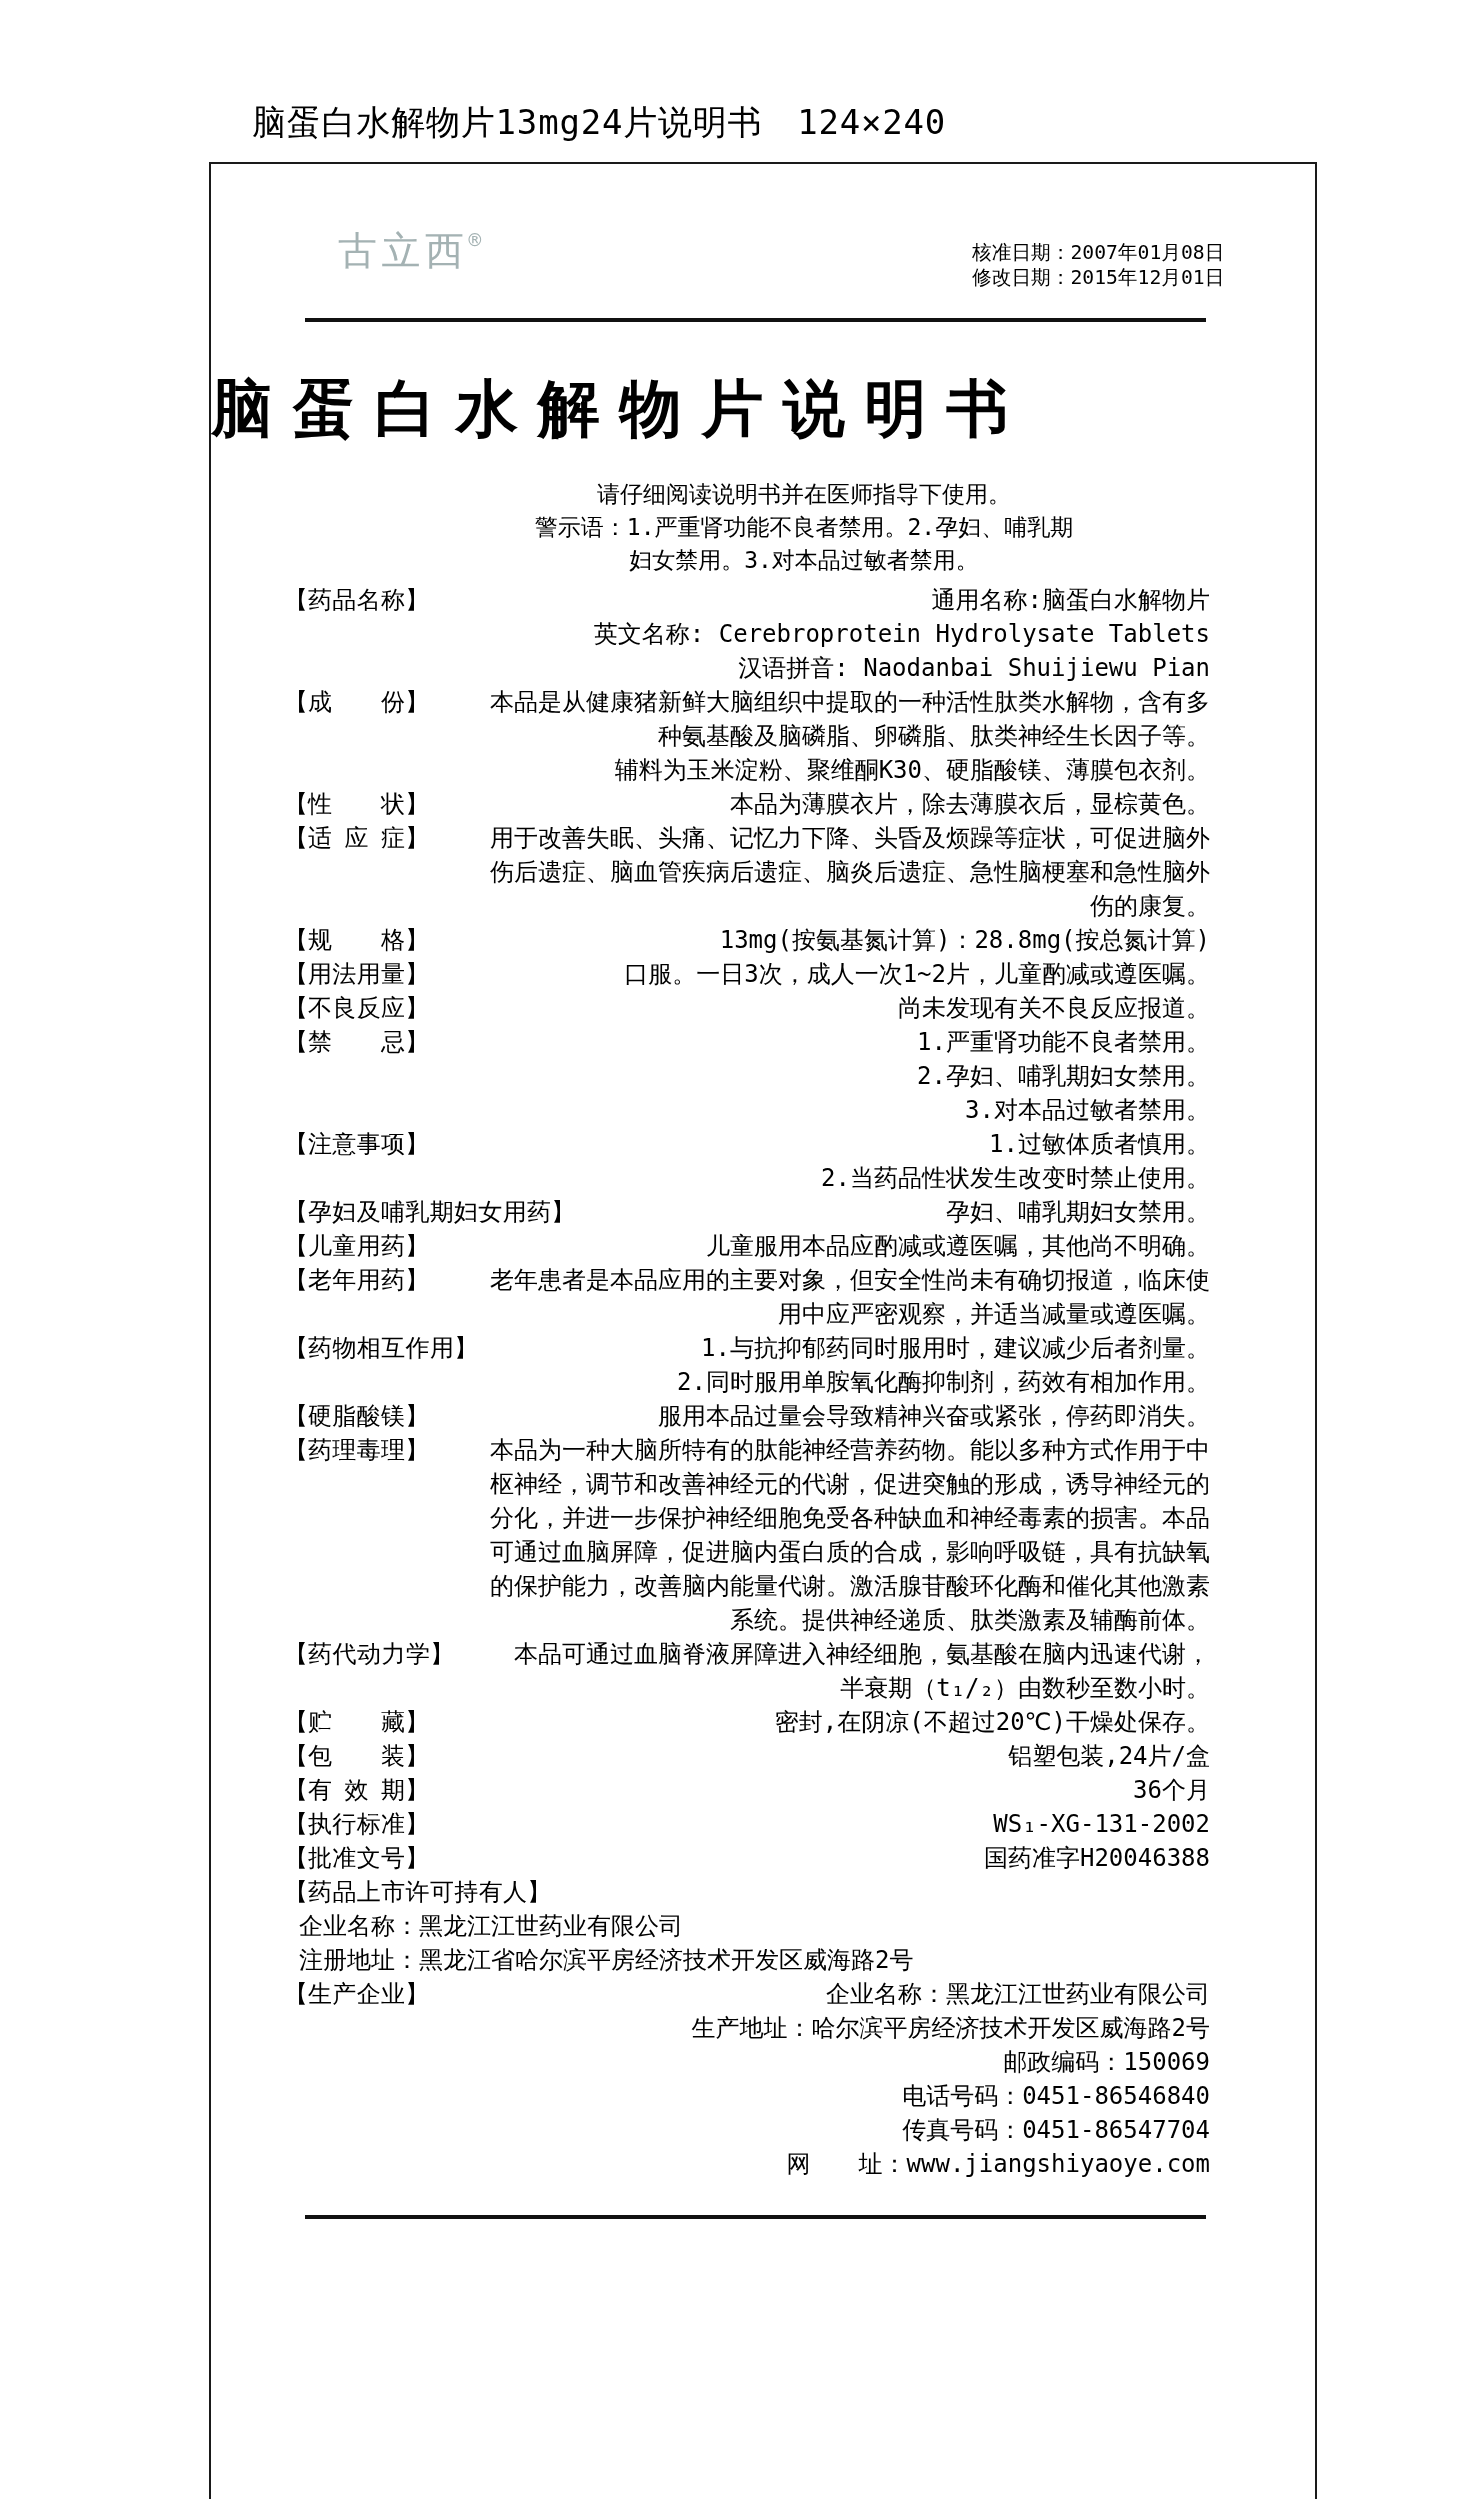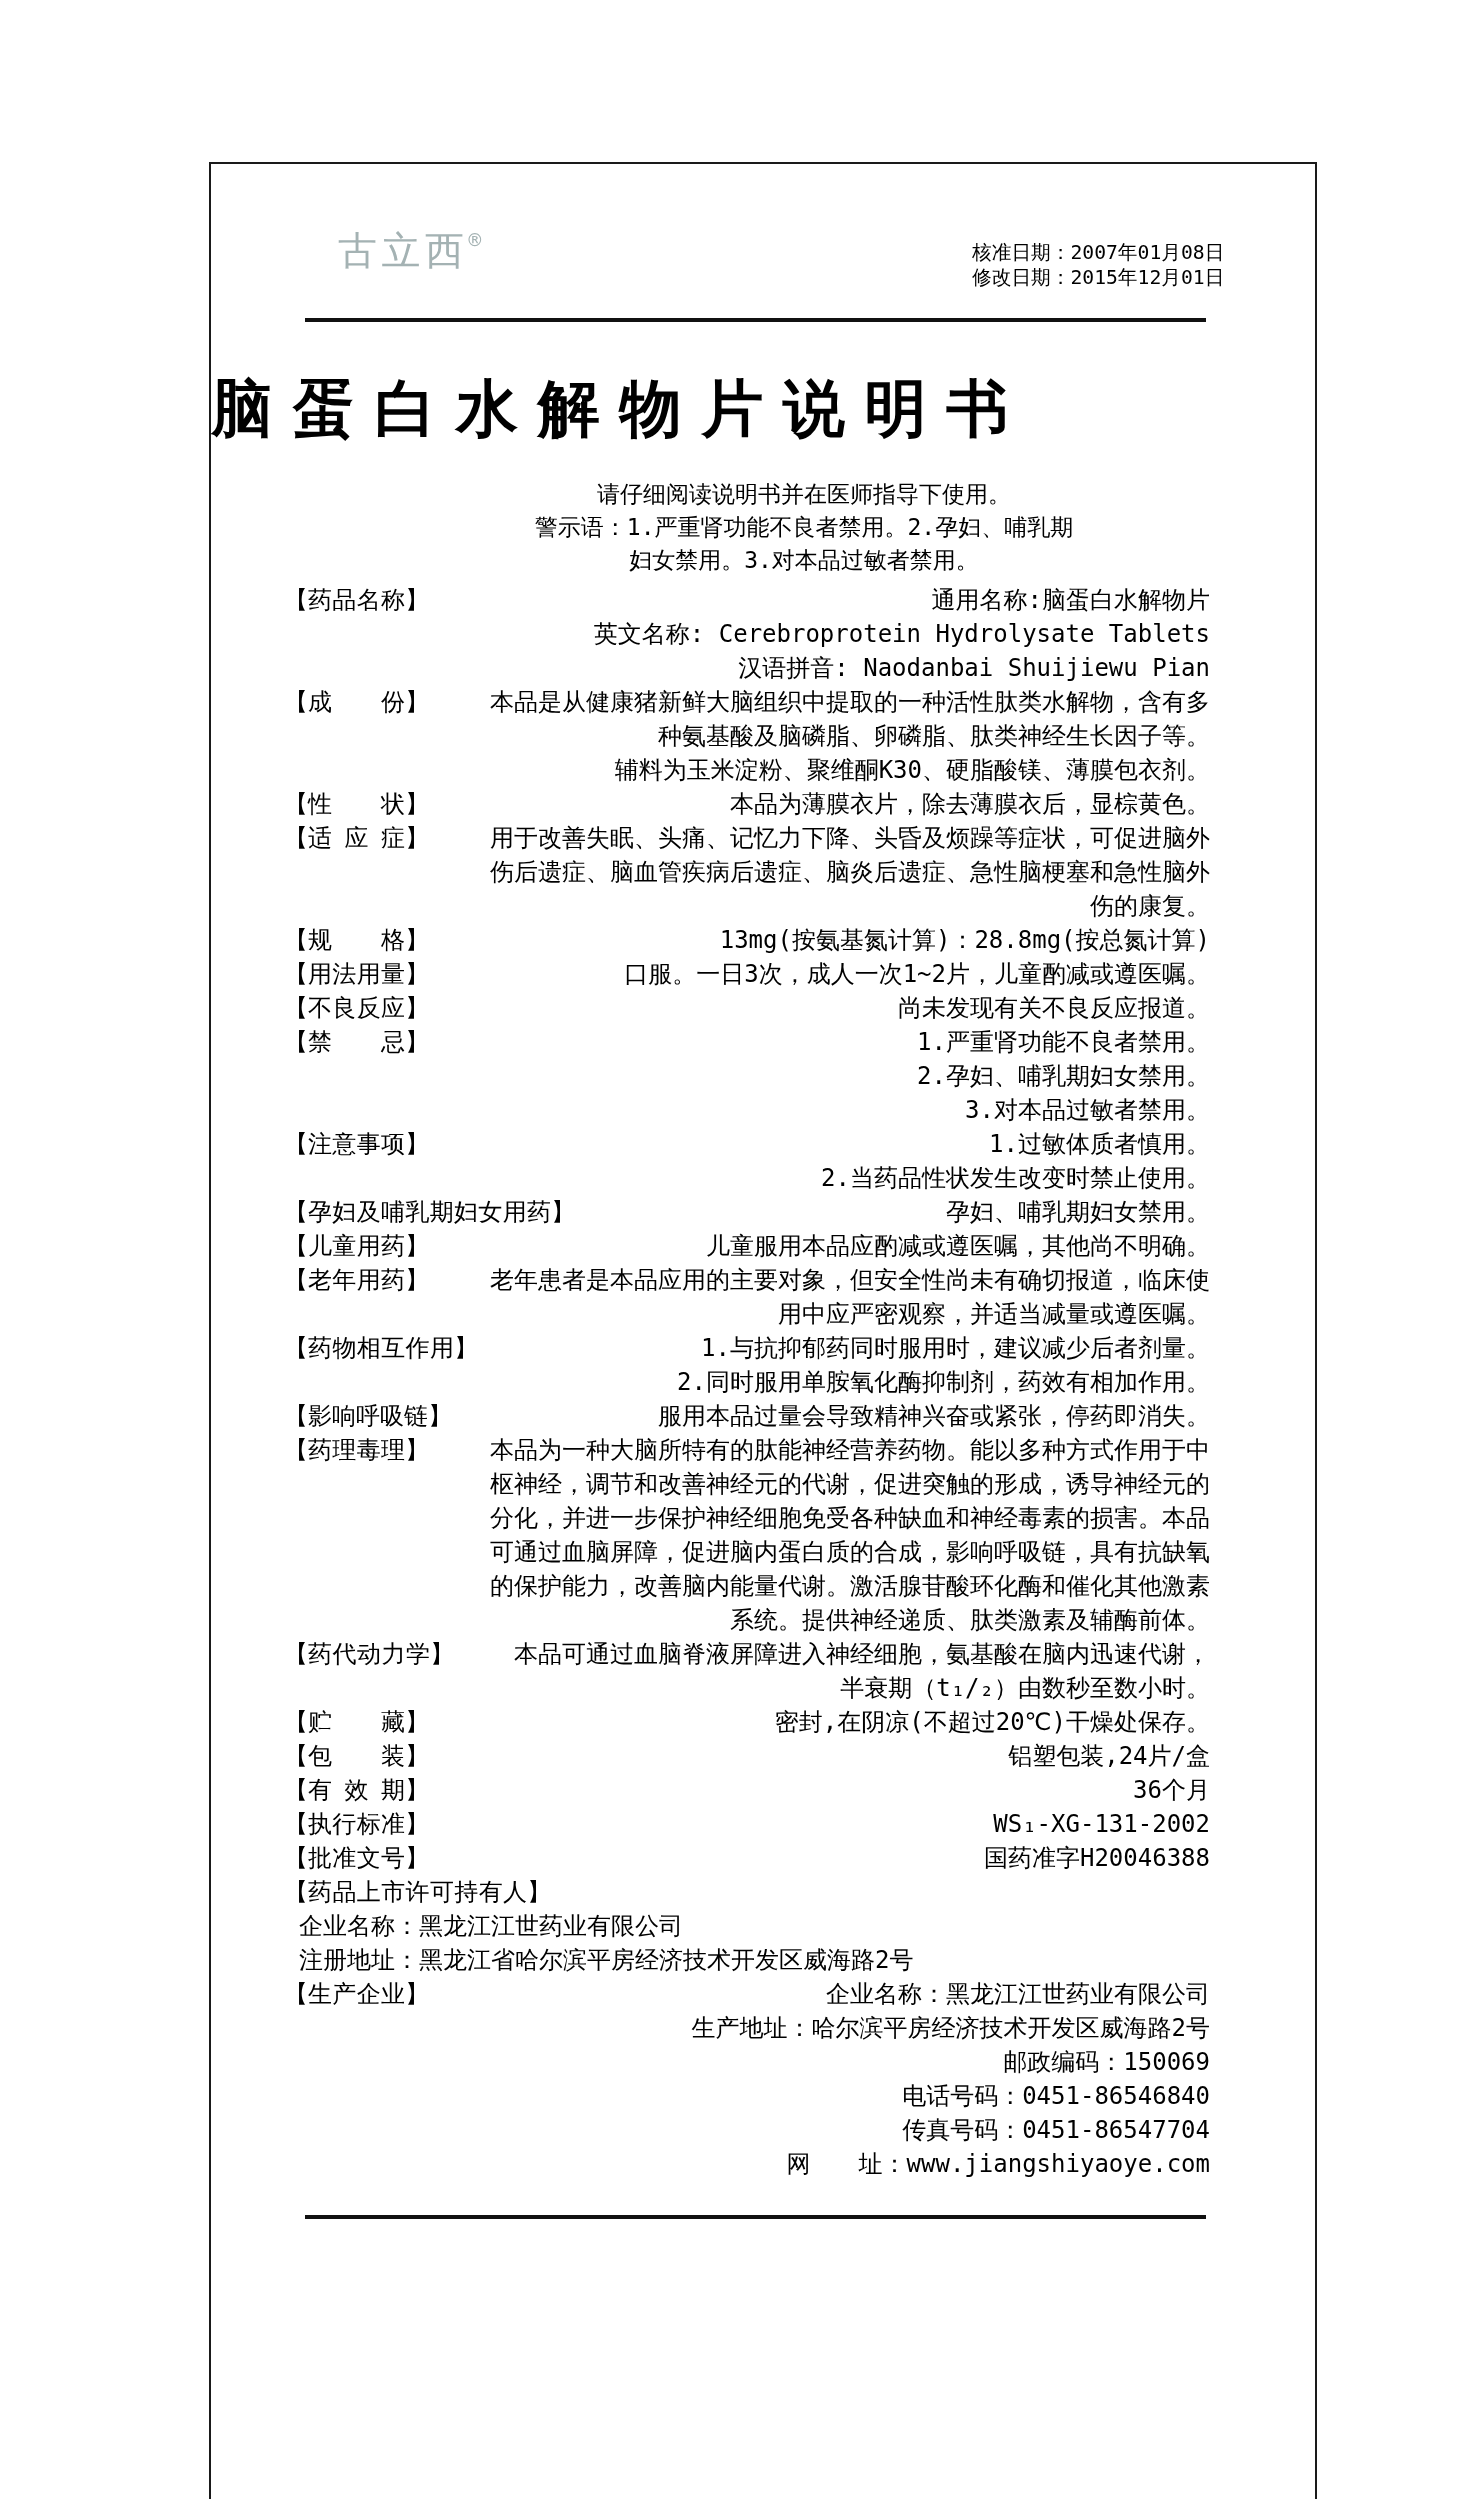--- a/index.html
+++ b/index.html
@@ -118,20 +118,21 @@
   .holder-lines {
     white-space: pre-wrap;
     padding-left: 15px;
   }
 </style>
 </head>
 <body>
 
 <div class="canvas">
 
+  <div class="page-title">脑蛋白水解物片13mg24片说明书　124×240</div>
 
   <div class="leaflet-box">
 
     <div class="brand-logo" style="color: rgb(164, 178, 179);"><span>古立西</span><span class="reg-mark">®</span></div>
 
     <div class="dates-block">
       <div>核准日期：2007年01月08日</div>
       <div>修改日期：2015年12月01日</div>
     </div>
 
@@ -297,21 +298,21 @@
       </div>
       <div class="sec-content">1.与抗抑郁药同时服用时，建议减少后者剂量。
 　2.同时服用单胺氧化酶抑制剂，药效有相加作用。</div>
     </div>
   </div>
 
   <div class="section">
     <div class="row">
       <div class="sec-label" style="width: 145px;">
         <span>【</span>
-        <span class="label-inner">影响呼吸链</span>
+        <span class="label-inner">硬脂酸镁</span>
         <span>】</span>
       </div>
       <div class="sec-content">服用本品过量会导致精神兴奋或紧张，停药即消失。</div>
     </div>
   </div>
 
   <div class="section">
     <div class="row">
       <div class="sec-label" style="width: 145px;">
         <span>【</span>

